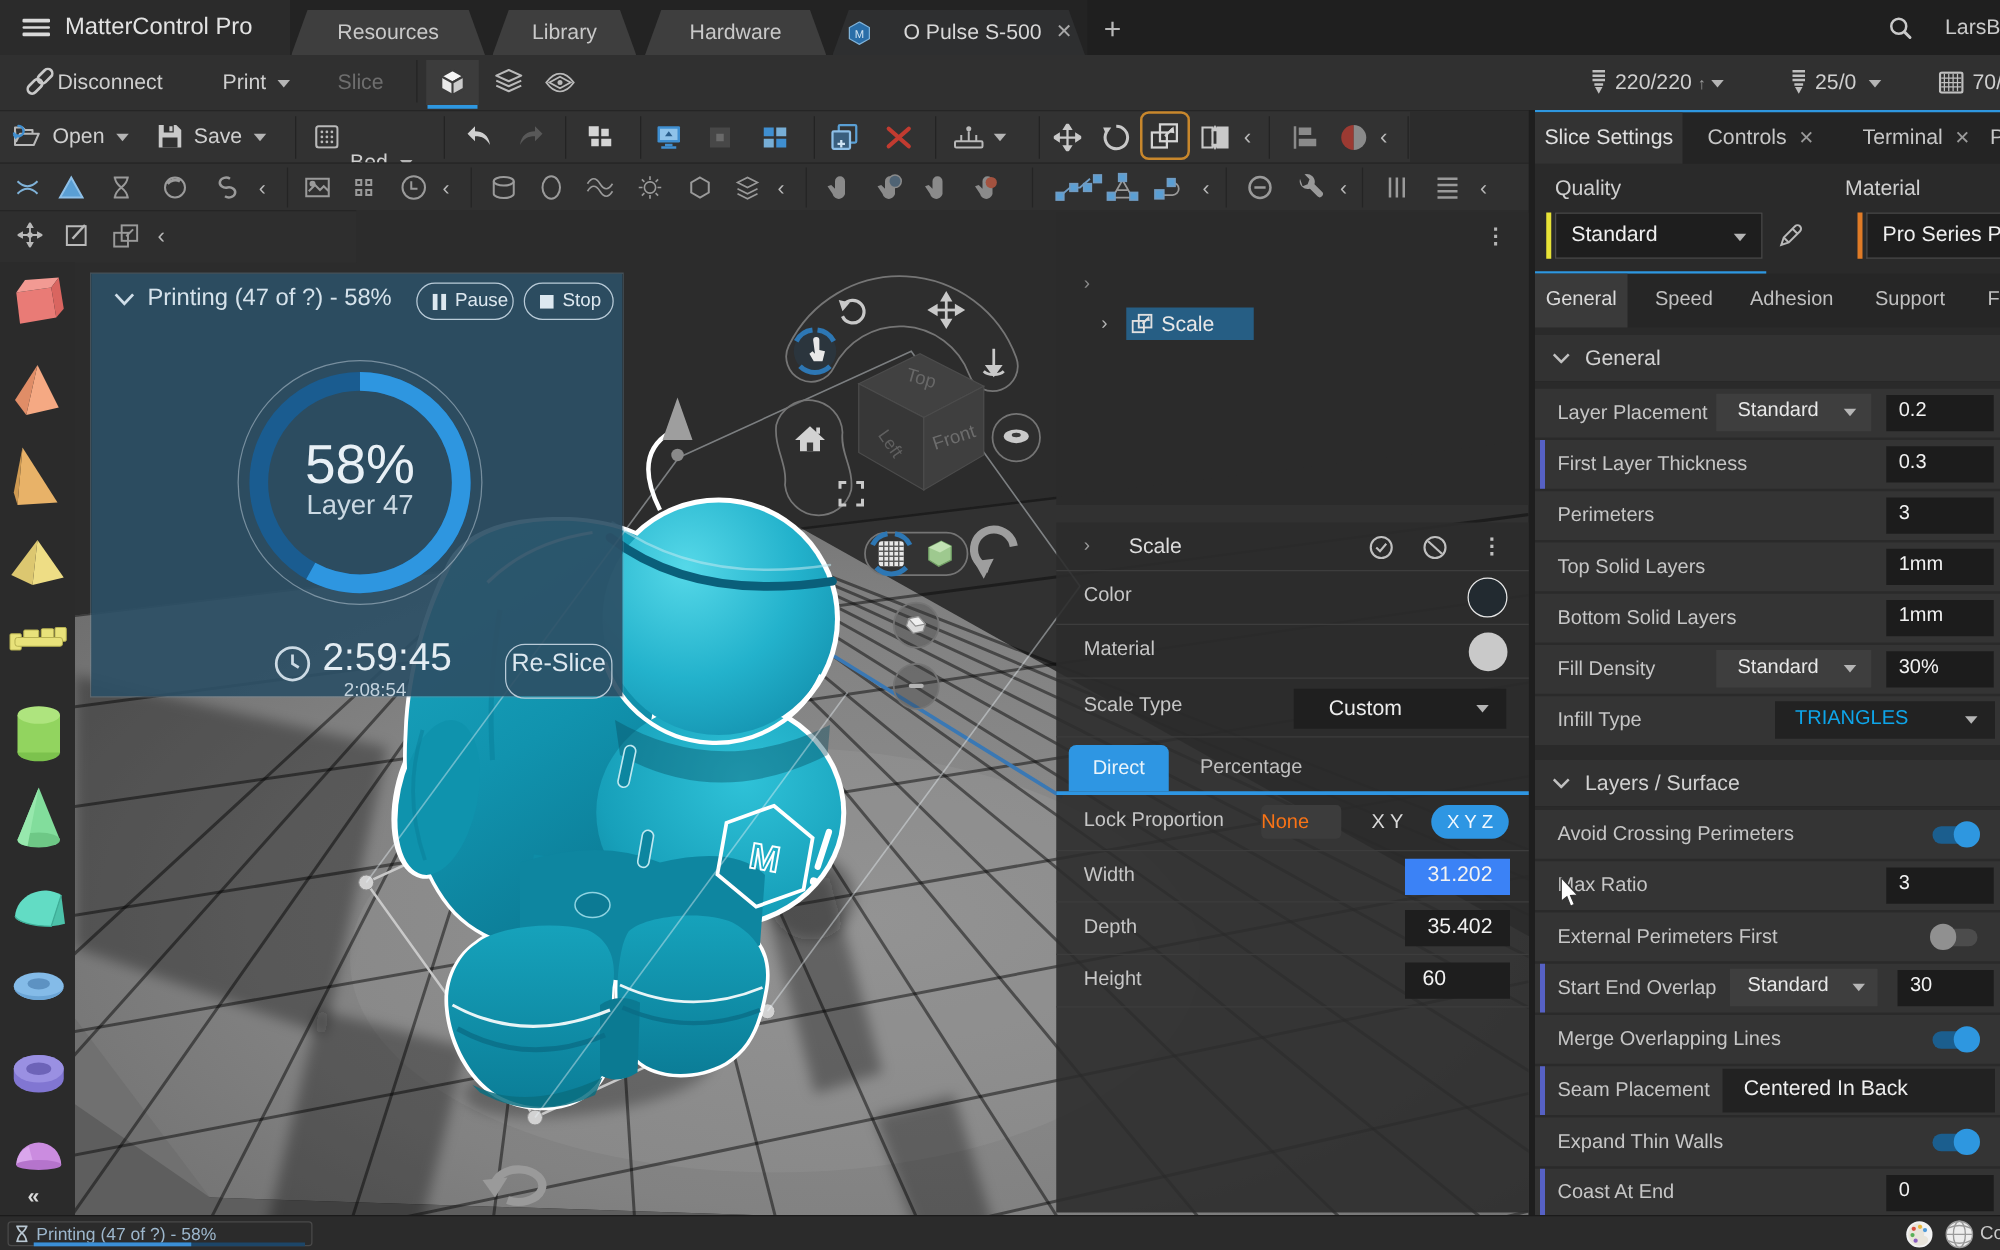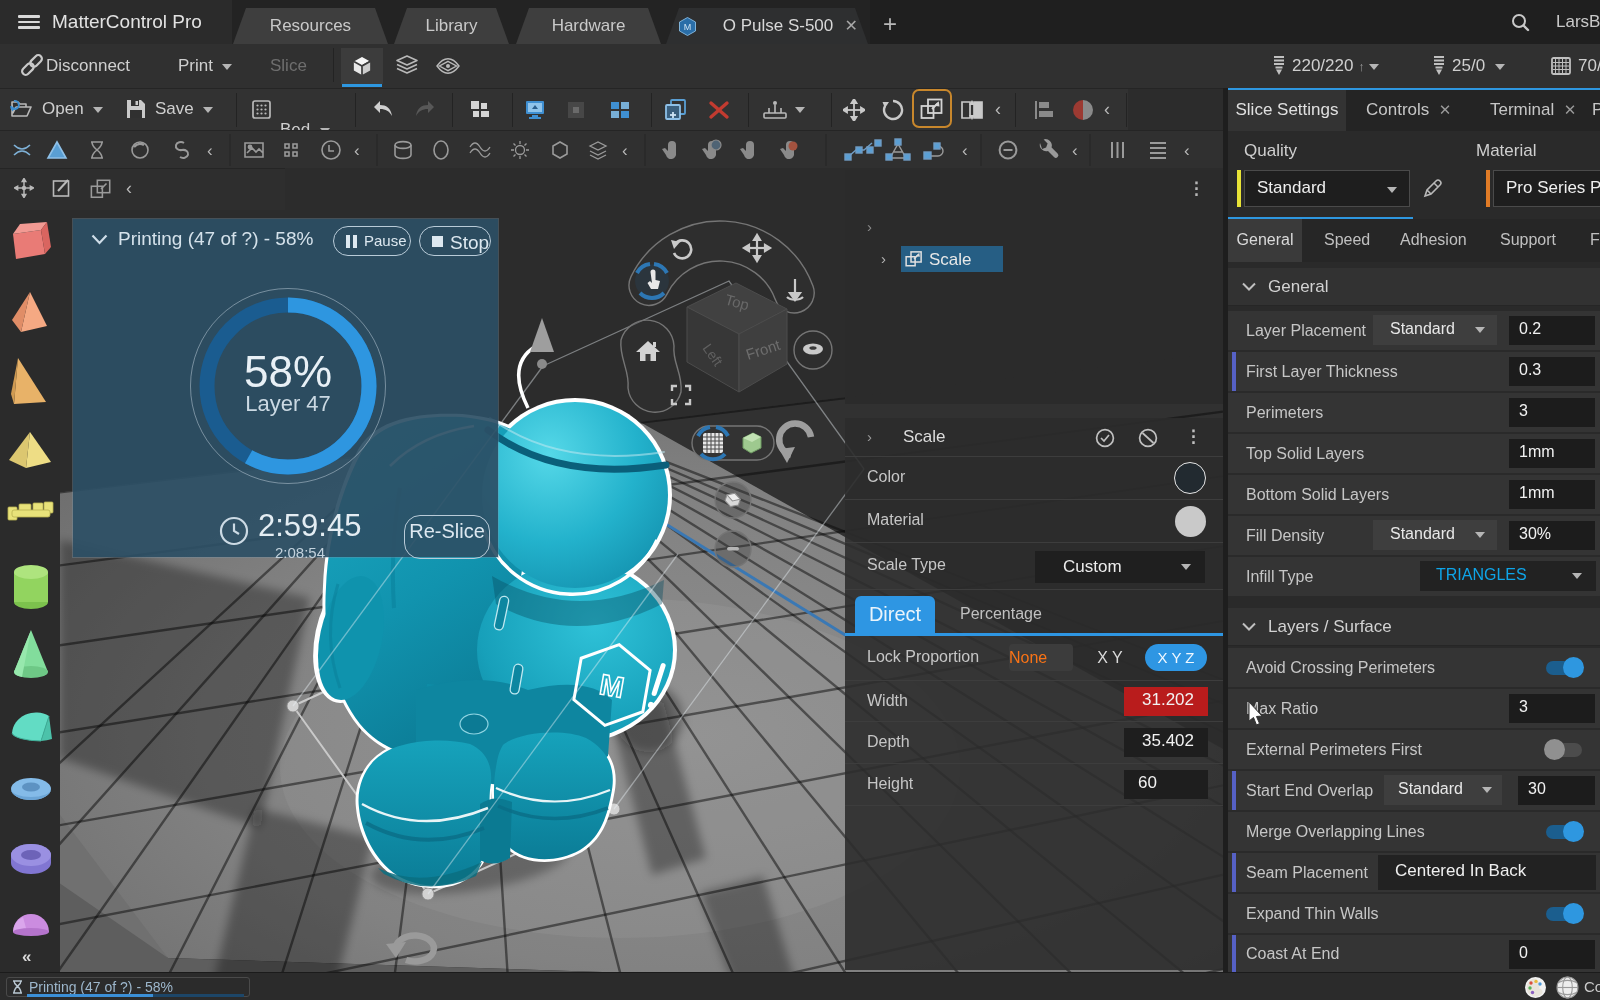--- a/index.html
+++ b/index.html
@@ -851,32 +851,32 @@
       <div class="abs" style="left:330px; top:6px; width:31px; height:31px; border-radius:50%; background:#c9c9c9;"></div>
     </div>
     <div class="abs prow" style="top:125px; height:47px;">
       <div class="abs" style="left:22px; top:13px;">Scale Type</div>
       <div class="abs" style="left:190px; top:8px; width:170px; height:32px; background:#1f1f1f;">
         <span style="position:absolute; left:28px; top:6px; color:#ececec; font-size:17px;">Custom</span>
         <span class="caret" style="position:absolute; right:14px; top:13px;"></span>
       </div>
     </div>
 
-    <div class="abs" style="left:10px; top:178px; width:80px; height:37px; background:#2e96e3; border-radius:6px 6px 0 0; color:#eaf4fb; font-size:20px; text-align:center; line-height:37px;">Direct</div>
+    <div class="abs" style="left:10px; top:178px; width:80px; height:37px; background:#2e96e3; border-radius:6px 6px 0 0; color:#eaf4fb; font-size:16px; text-align:center; line-height:37px;">Direct</div>
     <div class="abs" style="left:115px; top:187px; color:#c0c0c0; font-size:16px;">Percentage</div>
     <div class="abs" style="left:0; top:215px; width:378px; height:2.5px; background:#2e96e3;"></div>
     <div class="abs prow" style="top:218px; height:44px; border-bottom:none;">
       <div class="abs" style="left:22px; top:12px;">Lock Proportion</div>
       <div class="abs" style="left:164px; top:8px; width:64px; height:27px; background:#3c3c3c; border-radius:4px; text-align:left; line-height:27px; color:#f97316; font-size:16px;">None</div>
       <div class="abs" style="left:236px; top:8px; width:58px; height:27px; border-radius:4px; text-align:center; line-height:27px; color:#dadada; font-size:16px;">X Y</div>
       <div class="abs" style="left:300px; top:8px; width:62px; height:27px; background:#2e96e3; border-radius:14px; text-align:center; line-height:27px; color:#f0f8ff; font-size:15px;">X Y Z</div>
     </div>
     <div class="abs prow" style="top:262px; height:42px; border-top:1px solid #3d3d3d;">
       <div class="abs" style="left:22px; top:11px;">Width</div>
-      <div class="abs" style="left:279px; top:6px; width:84px; height:29px; background:#b91c1c; color:#f2f2f2; font-size:17px; text-align:right; padding:3px 14px 0 0;">31.202</div>
+      <div class="abs" style="left:279px; top:6px; width:84px; height:29px; background:#3b82f6; color:#f2f2f2; font-size:17px; text-align:right; padding:3px 14px 0 0;">31.202</div>
     </div>
     <div class="abs prow" style="top:304px; height:42px;">
       <div class="abs" style="left:22px; top:11px;">Depth</div>
       <div class="abs" style="left:279px; top:6px; width:84px; height:29px; background:#1e1e1e; color:#f2f2f2; font-size:17px; text-align:right; padding:3px 14px 0 0;">35.402</div>
     </div>
     <div class="abs prow" style="top:346px; height:42px;">
       <div class="abs" style="left:22px; top:11px;">Height</div>
       <div class="abs" style="left:279px; top:6px; width:84px; height:29px; background:#1e1e1e; color:#f2f2f2; font-size:17px; text-align:left; padding:3px 0 0 14px;">60</div>
     </div>
   </div>
@@ -889,21 +889,21 @@
       <svg class="abs" style="left:12px; top:8px;" width="11" height="13" viewBox="0 0 11 13">
           <rect x="0" y="0" width="4" height="13" fill="#dde8f0"></rect>
           <rect x="7" y="0" width="4" height="13" fill="#dde8f0"></rect>
         </svg>
       <div class="abs" style="left:30px; top:5px; color:#dde8f0; font-size:15px;">Pause</div>
     </div>
     <div class="abs" style="left:346px; top:7px; width:72px; height:30px; border:1.4px solid #b9cbd8; border-radius:15px;">
       <svg class="abs" style="left:12px; top:9px;" width="11" height="11" viewBox="0 0 11 11">
           <rect x="0" y="0" width="11" height="11" fill="#dde8f0"></rect>
         </svg>
-      <div class="abs" style="left:30px; top:5px; color:#dde8f0; font-size:19px;">Stop</div>
+      <div class="abs" style="left:30px; top:5px; color:#dde8f0; font-size:15px;">Stop</div>
     </div>
     <svg class="abs" style="left:116px; top:68px;" width="198" height="198" viewBox="0 0 198 198">
       <circle cx="99" cy="99" r="97.5" fill="none" stroke="rgba(210,225,235,0.45)" stroke-width="1"></circle>
       <g transform="rotate(-90 99 99)">
         <circle cx="99" cy="99" r="81" fill="none" stroke="#1a5c90" stroke-width="15"></circle>
         <circle cx="99" cy="99" r="81" fill="none" stroke="#2e96e0" stroke-width="15" stroke-dasharray="295.2 213.7" stroke-linecap="butt"></circle>
       </g>
     </svg>
     <div class="abs" style="left:115px; top:128px; width:200px; text-align:center; color:#e8f0f6; font-size:44px;">58%</div>
     <div class="abs" style="left:115px; top:172px; width:200px; text-align:center; color:#cbd9e3; font-size:22px;">Layer 47</div>

